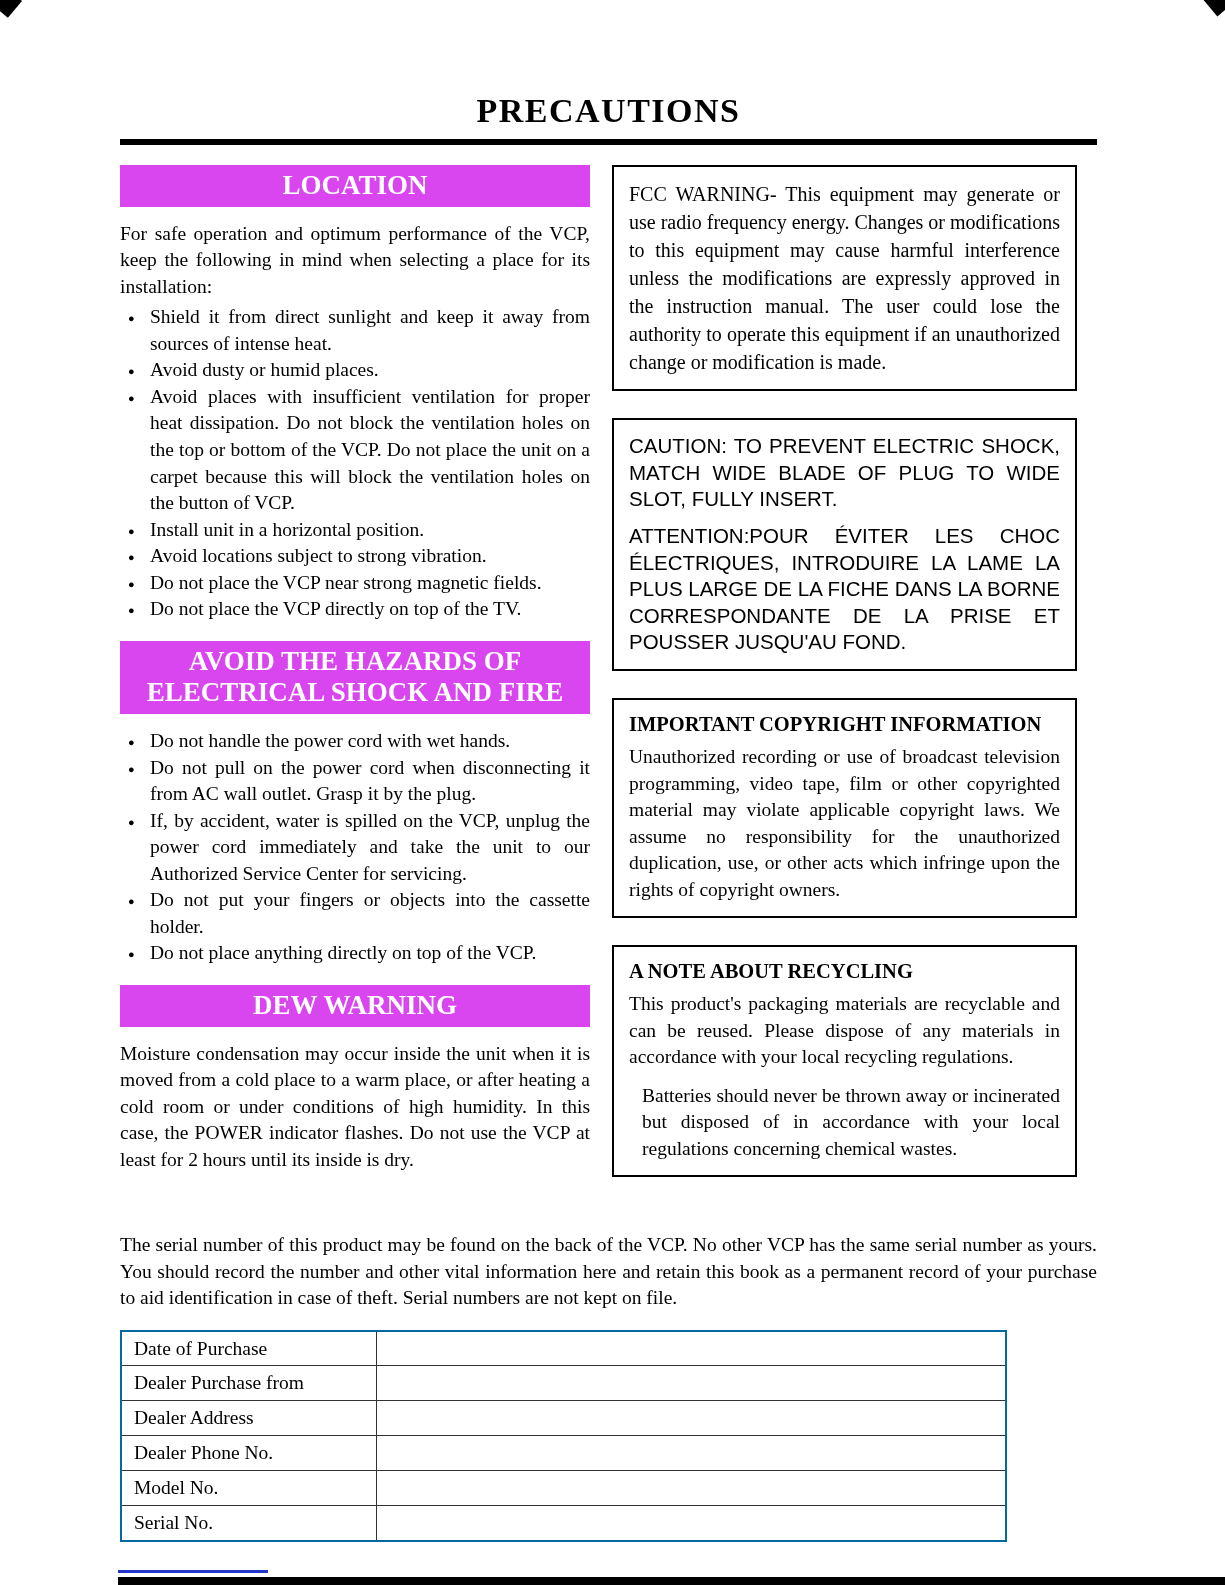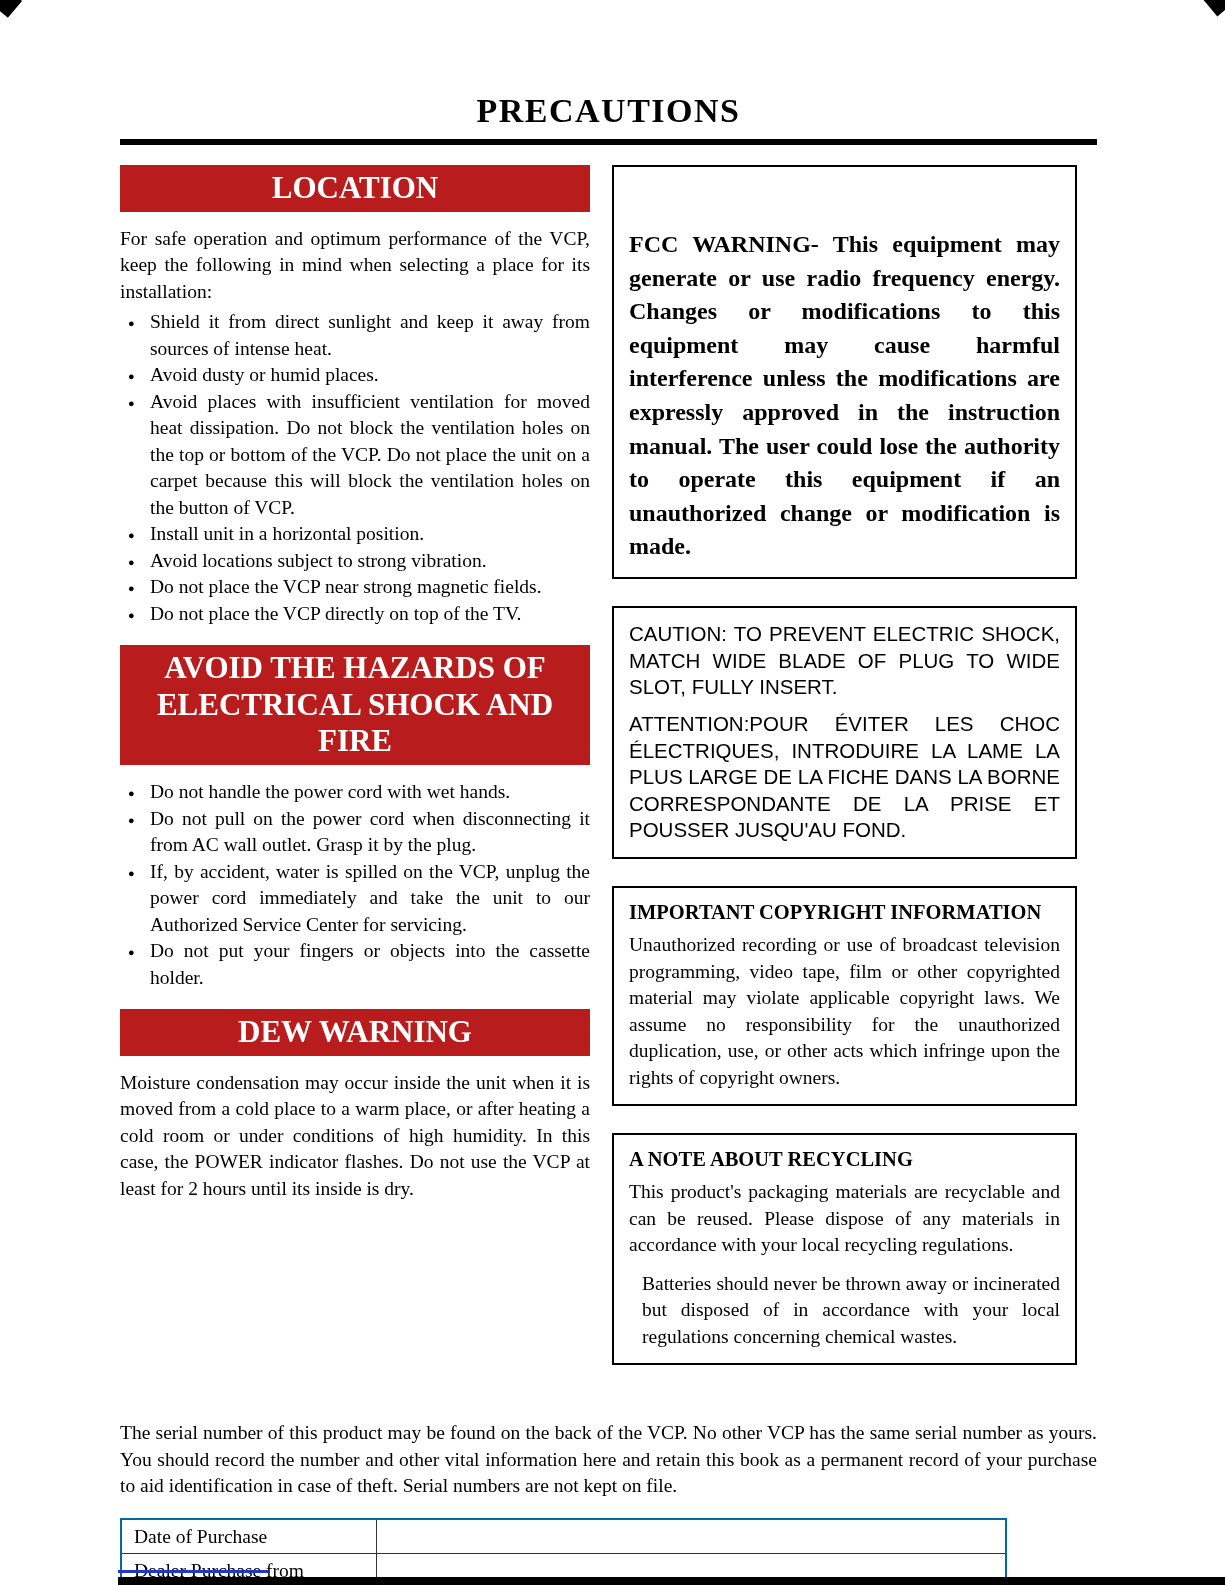--- a/index.html
+++ b/index.html
@@ -19,24 +19,24 @@
     font-weight: bold;
     letter-spacing: 1.5px;
   }
   .title-rule { height: 6px; background: #000; margin-top: 9px; margin-bottom: 20px; }
 
   .columns { display: flex; gap: 22px; }
   .col-left { width: 470px; }
   .col-right { width: 465px; }
 
   .section-bar {
-    background: #b91c1c; color: #fff;
+    background: #d946ef; color: #fff;
     text-align: center;
     font-weight: bold;
-    font-size: 31px;
+    font-size: 27px;
     padding: 5px 4px;
     line-height: 1.18;
     margin-bottom: 14px;
   }
   .body-text {
     font-size: 19.5px;
     line-height: 1.36;
     text-align: justify;
   }
   ul.bullets { list-style: none; margin-top: 4px; margin-bottom: 18px; }
@@ -53,25 +53,24 @@
     left: 8px; top: 7px;
     font-size: 11px;
   }
 
   .box {
     border: 2px solid #000;
     padding: 13px 15px;
     margin-bottom: 27px;
   }
   .box.bold-serif p {
-    font-weight: bold;
-    font-size: 24px;
+    font-weight: normal;
+    font-size: 20px;
     line-height: 1.4;
     text-align: justify;
-    margin-top: 48px;
   }
   .box.sans-caution p {
     font-family: "Liberation Sans", sans-serif;
     font-weight: normal;
     font-size: 20.5px;
     line-height: 1.3;
     text-align: justify;
   }
   .box.sans-caution p + p { margin-top: 10px; }
   .box-header {
@@ -115,36 +114,37 @@
 
   <div class="columns">
 
     <div class="col-left">
 
       <div class="section-bar">LOCATION</div>
       <p class="body-text">For safe operation and optimum performance of the VCP, keep the following in mind when selecting a place for its installation:</p>
       <ul class="bullets">
         <li>Shield it from direct sunlight and keep it away from sources of intense heat.</li>
         <li>Avoid dusty or humid places.</li>
-        <li>Avoid places with insufficient ventilation for moved heat dissipation. Do not block the ventilation holes on the top or bottom of the VCP. Do not place the unit on a carpet because this will block the ventilation holes on the button of VCP.</li>
+        <li>Avoid places with insufficient ventilation for proper heat dissipation. Do not block the ventilation holes on the top or bottom of the VCP. Do not place the unit on a carpet because this will block the ventilation holes on the button of VCP.</li>
         <li>Install unit in a horizontal position.</li>
         <li>Avoid locations subject to strong vibration.</li>
         <li>Do not place the VCP near strong magnetic fields.</li>
         <li>Do not place the VCP directly on top of the TV.</li>
       </ul>
 
       <div class="section-bar">
         <div>AVOID THE HAZARDS OF</div>
         <div>ELECTRICAL SHOCK AND FIRE</div>
       </div>
       <ul class="bullets">
         <li>Do not handle the power cord with wet hands.</li>
         <li>Do not pull on the power cord when disconnecting it from AC wall outlet. Grasp it by the plug.</li>
         <li>If, by accident, water is spilled on the VCP, unplug the power cord immediately and take the unit to our Authorized Service Center for servicing.</li>
         <li>Do not put your fingers or objects into the cassette holder.</li>
+        <li>Do not place anything directly on top of the VCP.</li>
       </ul>
 
       <div class="section-bar">DEW WARNING</div>
       <p class="body-text">Moisture condensation may occur inside the unit when it is moved from a cold place to a warm place, or after heating a cold room or under conditions of high humidity. In this case, the POWER indicator flashes. Do not use the VCP at least for 2 hours until its inside is dry.</p>
 
     </div>
 
     <div class="col-right">
 
       <div class="box bold-serif">

